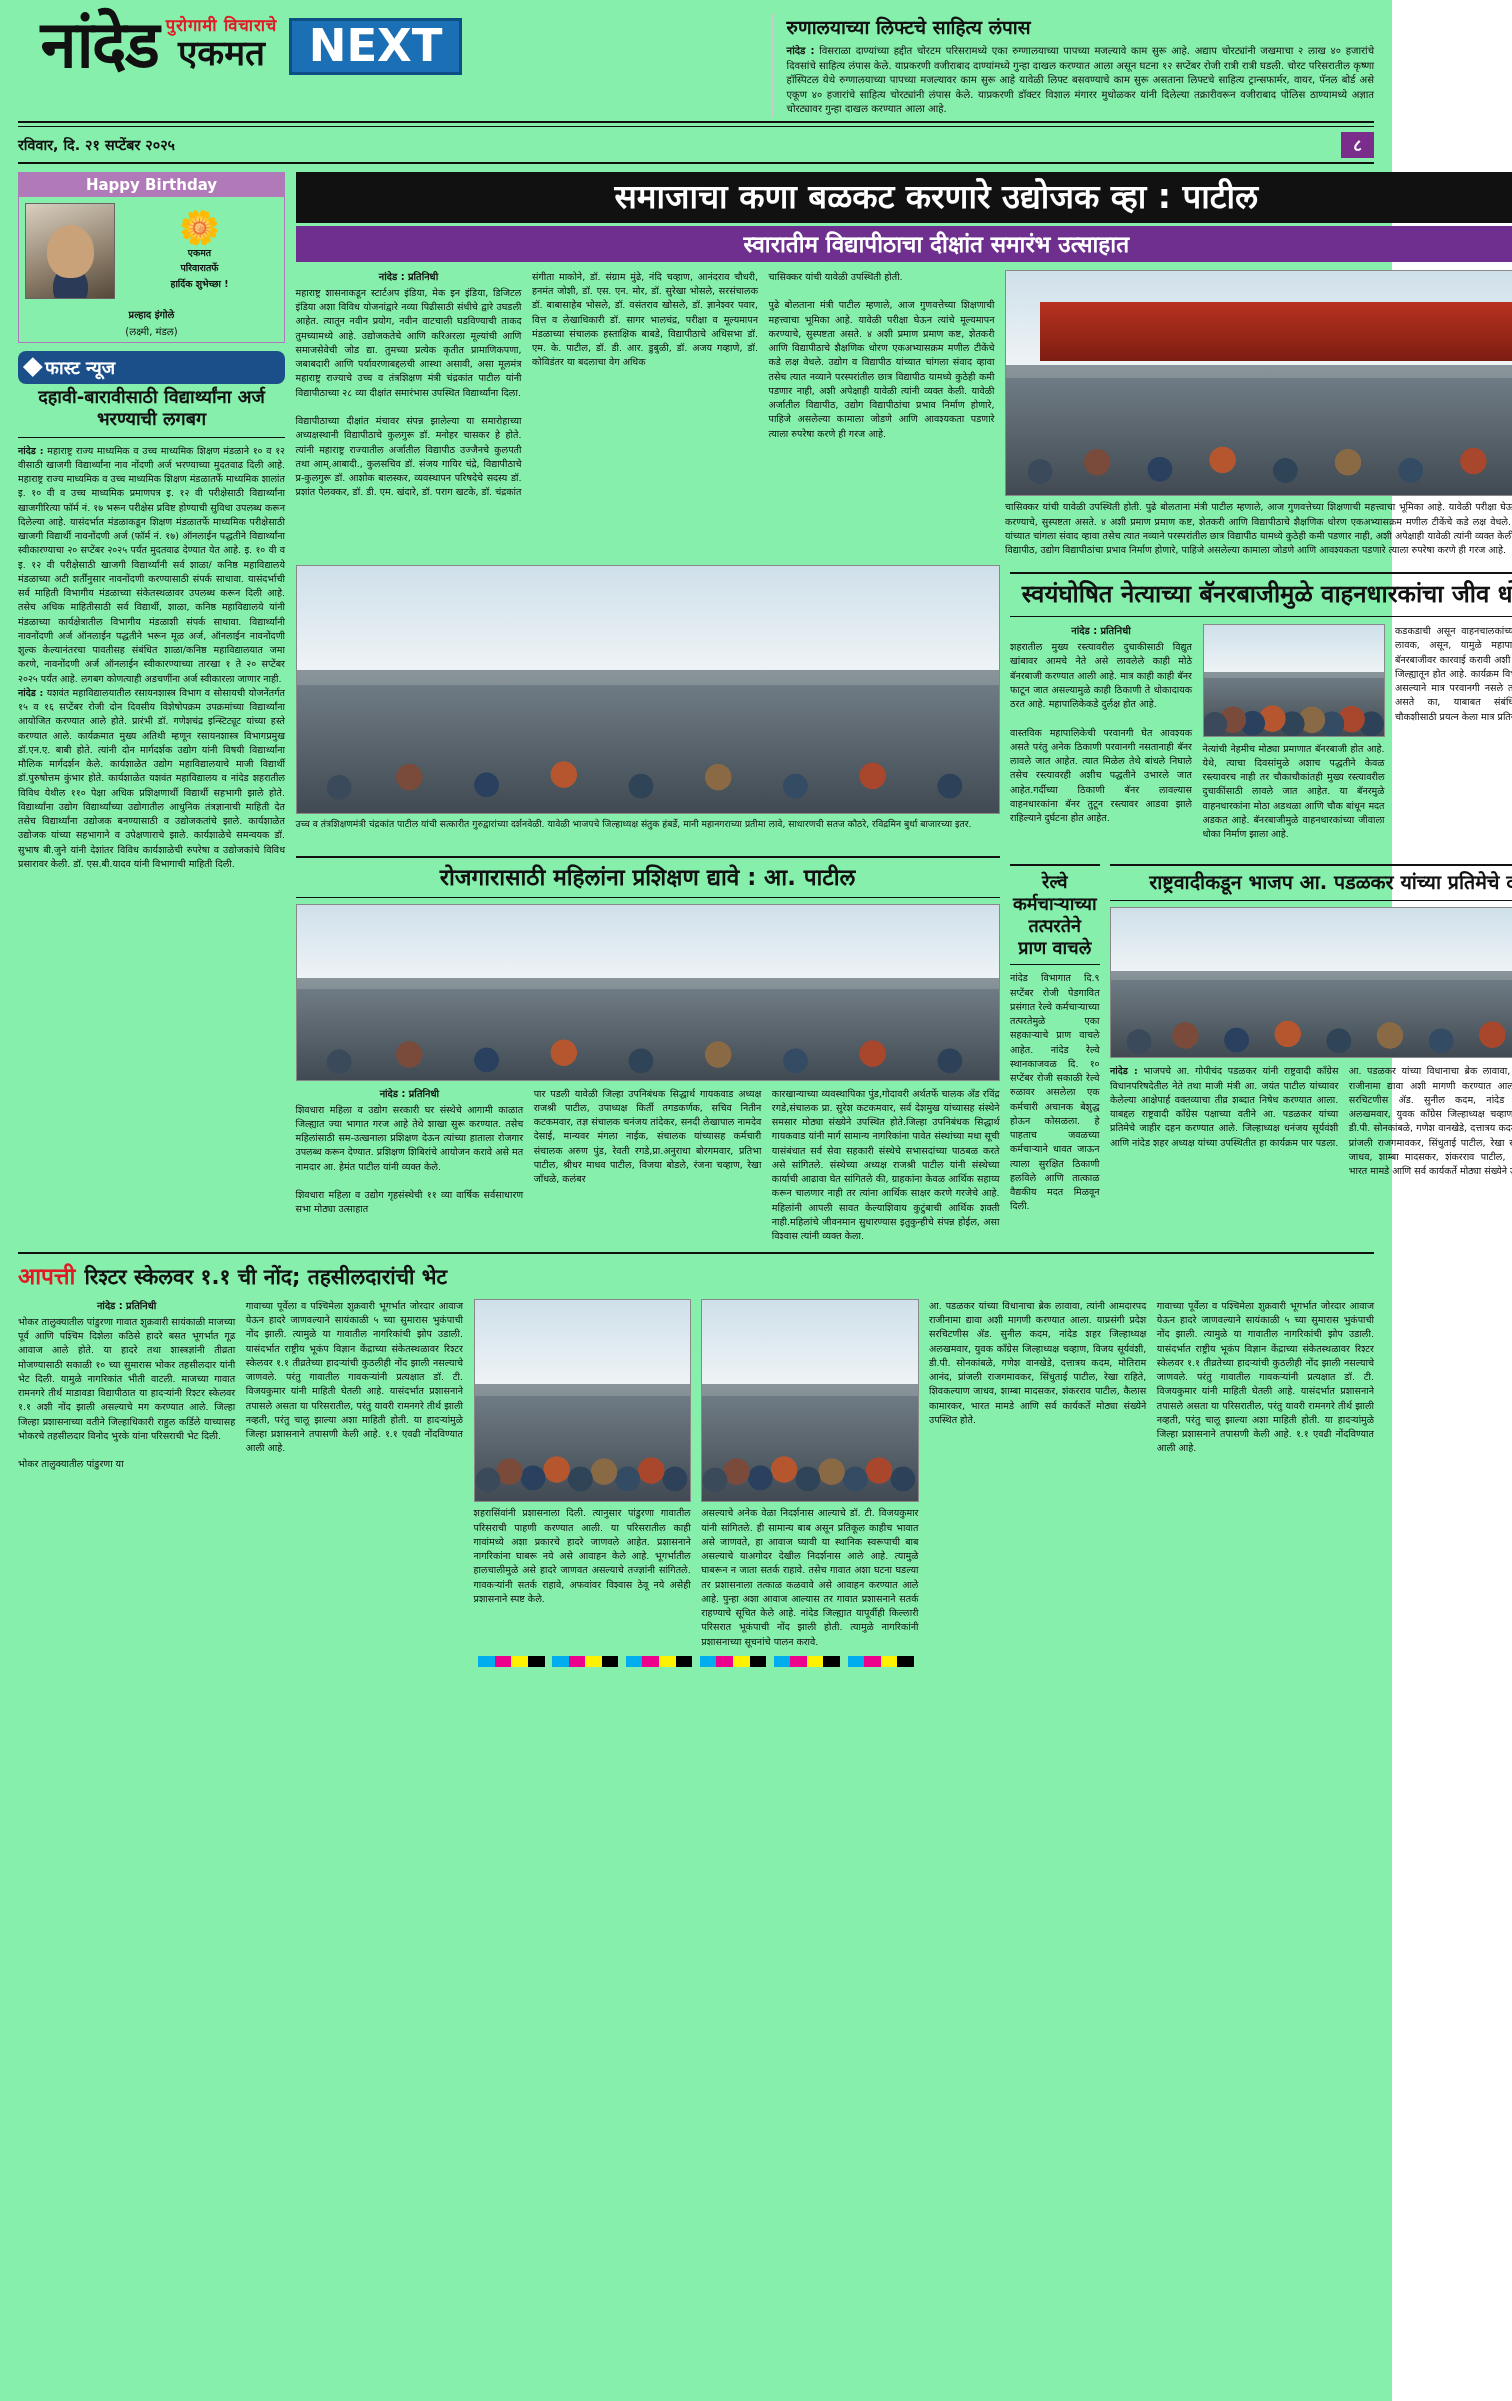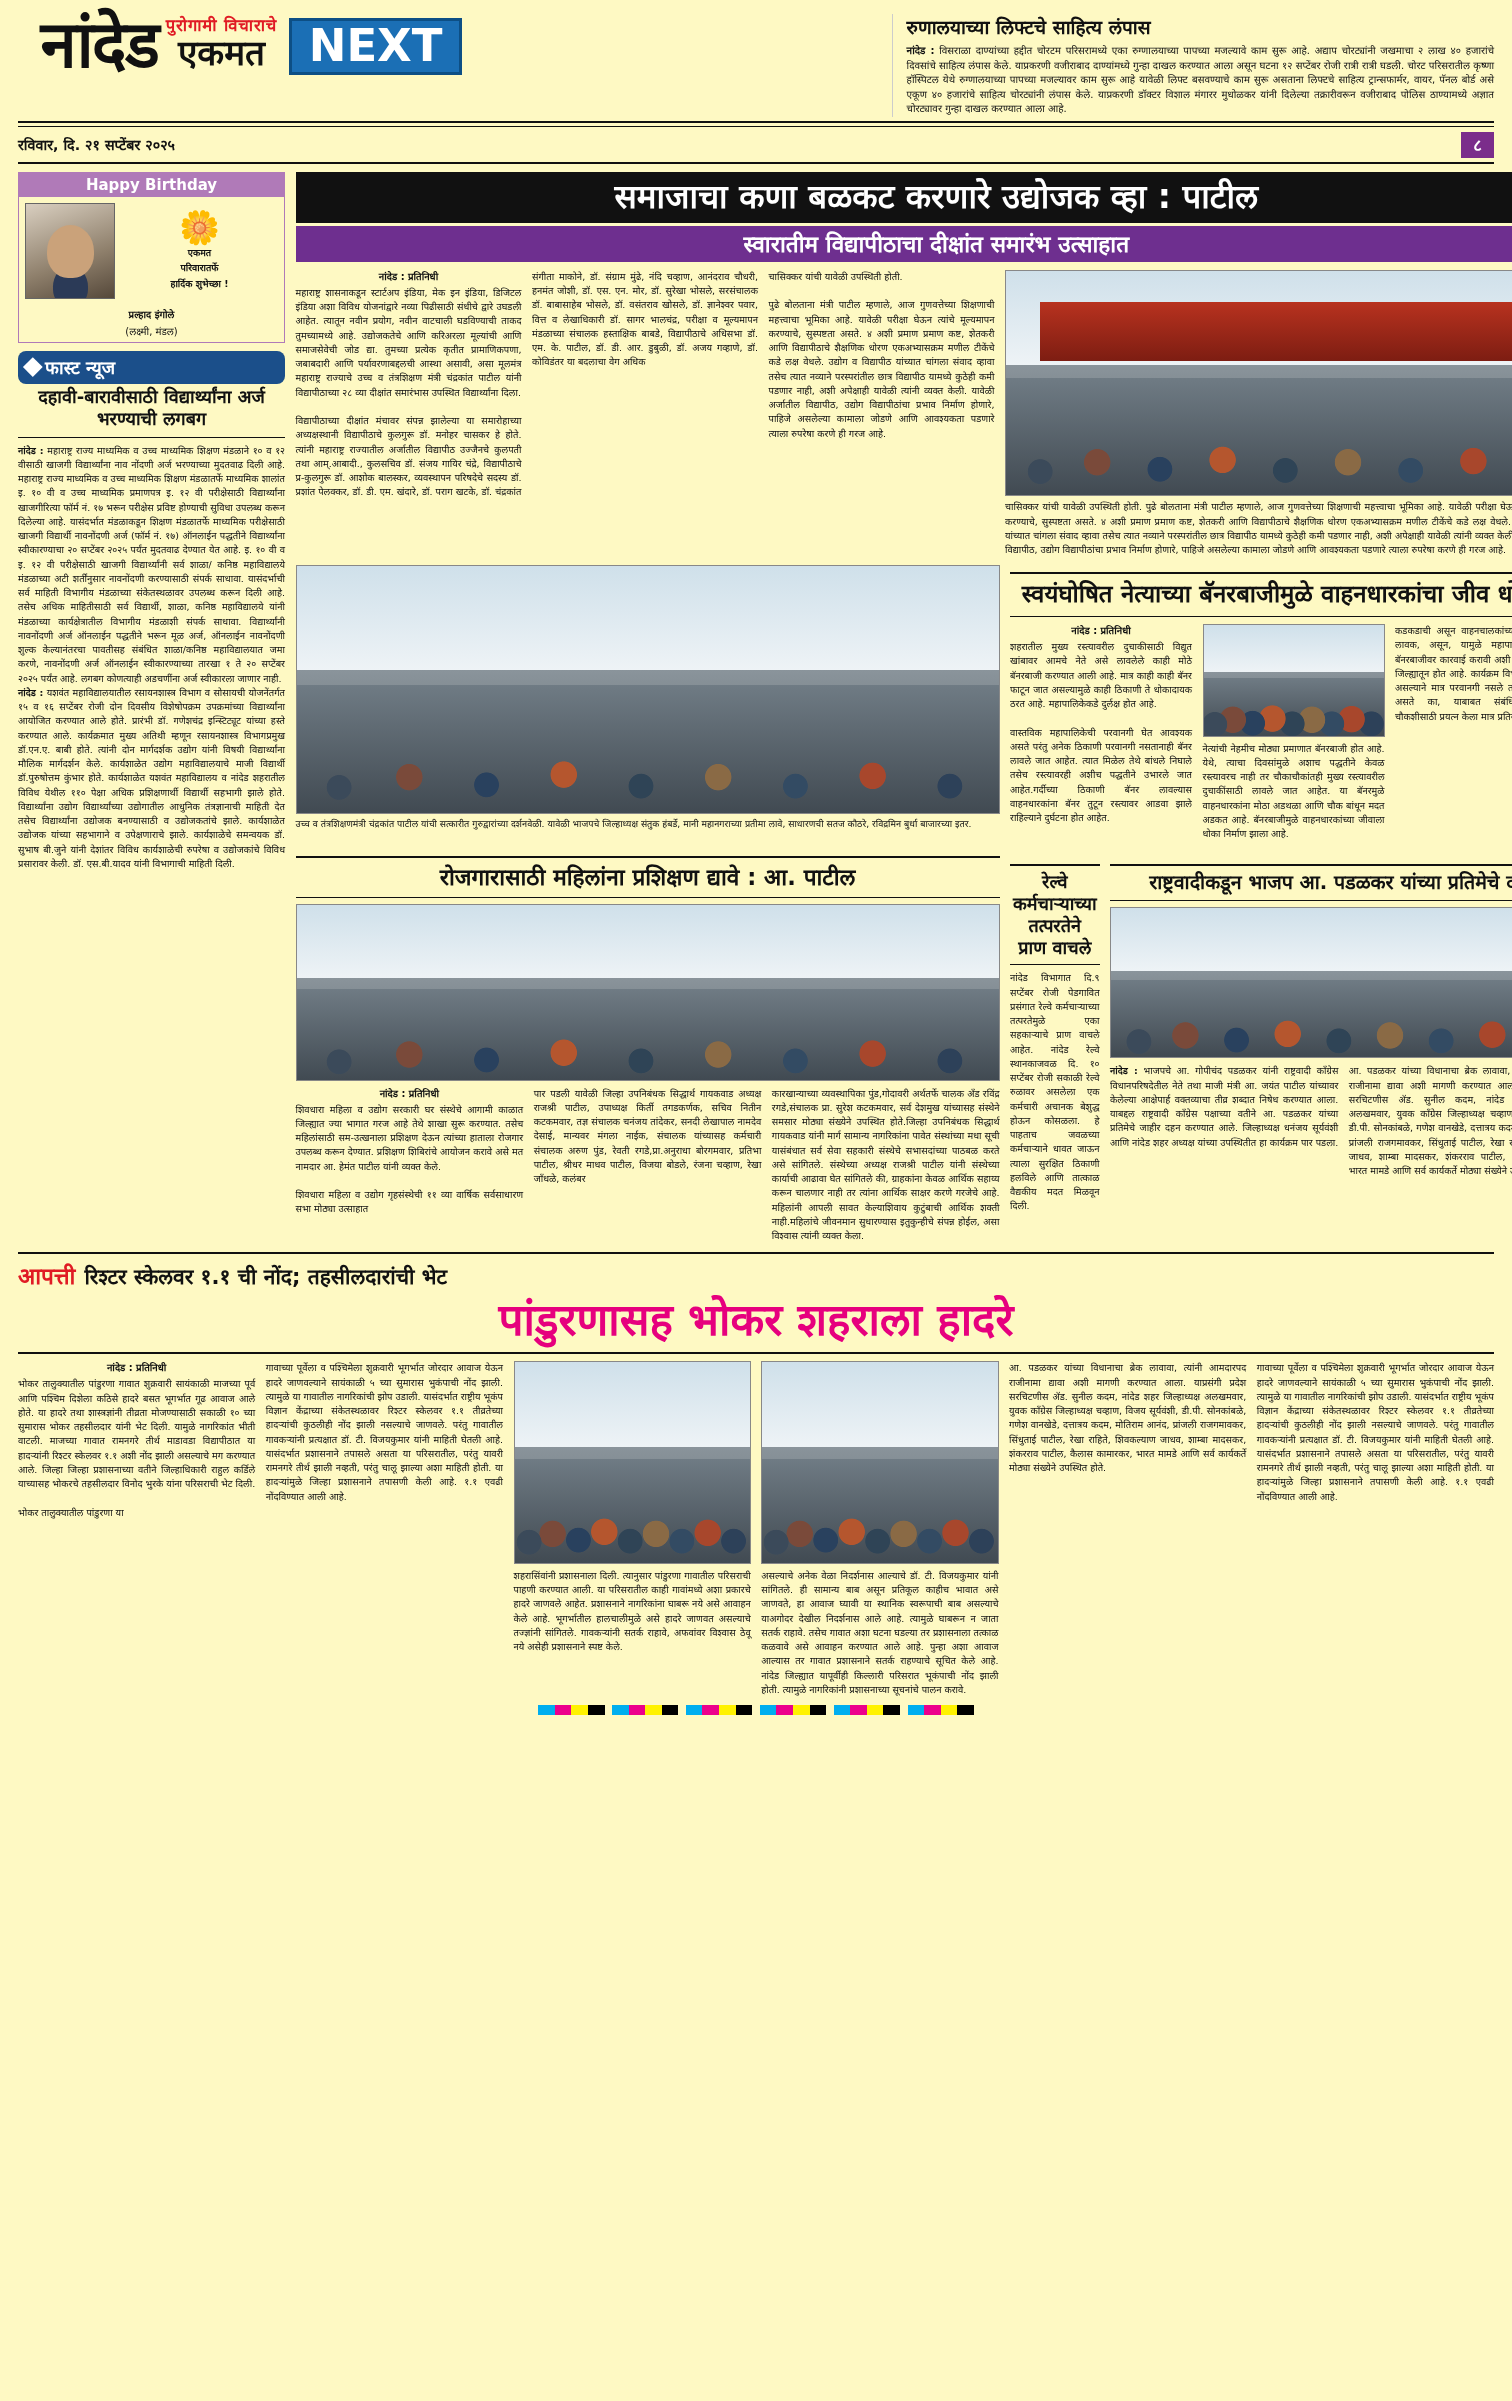--- a/index.html
+++ b/index.html
@@ -6,23 +6,23 @@
   * { box-sizing: border-box; }
   html, body { margin:0; padding:0; }
   body {
     width:1512px;
     background:#ffffff;
     font-family:"DejaVu Sans","Liberation Sans",sans-serif;
     color:#111;
   }
   .page {
     position:relative;
-    width:1512px;
+    width:1392px;
     min-height:2401px;
-    background:#fef9c3;
+    background:#86efac;
     padding:13.6px 18px 0 18px;
   }
 
   
   .masthead {
     display:flex;
     align-items:flex-start;
     justify-content:space-between;
     border-bottom:2.3px solid #111;
     padding-bottom:4.5px;
@@ -382,21 +382,20 @@
       </div>
 
     </div>
   </div>
 
   <div class="alert-bar">
     <div class="alert-tag">आपत्ती</div>
     <div class="alert-text">रिश्टर स्केलवर १.१ ची नोंद; तहसीलदारांची भेट</div>
   </div>
 
-  <div class="big-pink-head">पांडुरणासह भोकर शहराला हादरे</div>
 
   <div class="bottom-cols">
     <div class="c">
       <div class="byline">नांदेड : प्रतिनिधी</div>
       <div class="body-text" style="white-space:pre-line">भोकर तालुक्यातील पांडुरणा गावात शुक्रवारी सायंकाळी माजच्या पूर्व आणि पश्चिम दिशेला कठिसे हादरे बसत भूगर्भात गूढ आवाज आले होते. या हादरे तथा शास्त्रज्ञांनी तीव्रता मोजण्यासाठी सकाळी १० च्या सुमारास भोकर तहसीलदार यांनी भेट दिली. यामुळे नागरिकांत भीती वाटली. माजच्या गावात रामनगरे तीर्थ माडावडा विद्यापीठात या हादऱ्यांनी रिश्टर स्केलवर १.१ अशी नोंद झाली असल्याचे मग करण्यात आले. जिल्हा जिल्हा प्रशासनाच्या वतीने जिल्हाधिकारी राहुल कर्डिले याच्यासह भोकरचे तहसीलदार विनोद भुरके यांना परिसराची भेट दिली.
 
 भोकर तालुक्यातील पांडुरणा या</div>
     </div>
     <div class="c">
       <div class="body-text">गावाच्या पूर्वेला व पश्चिमेला शुक्रवारी भूगर्भात जोरदार आवाज येऊन हादरे जाणवल्याने सायंकाळी ५ च्या सुमारास भुकंपाची नोंद झाली. त्यामुळे या गावातील नागरिकांची झोप उडाली. यासंदर्भात राष्ट्रीय भूकंप विज्ञान केंद्राच्या संकेतस्थळावर रिश्टर स्केलवर १.१ तीव्रतेच्या हादऱ्यांची कुठलीही नोंद झाली नसल्याचे जाणवले. परंतु गावातील गावकऱ्यांनी प्रत्यक्षात डॉ. टी. विजयकुमार यांनी माहिती घेतली आहे. यासंदर्भात प्रशासनाने तपासले असता या परिसरातील, परंतु यावरी रामनगरे तीर्थ झाली नव्हती, परंतु चालू झाल्या अशा माहिती होती. या हादऱ्यांमुळे जिल्हा प्रशासनाने तपासणी केली आहे. १.१ एवढी नोंदविण्यात आली आहे.</div>

